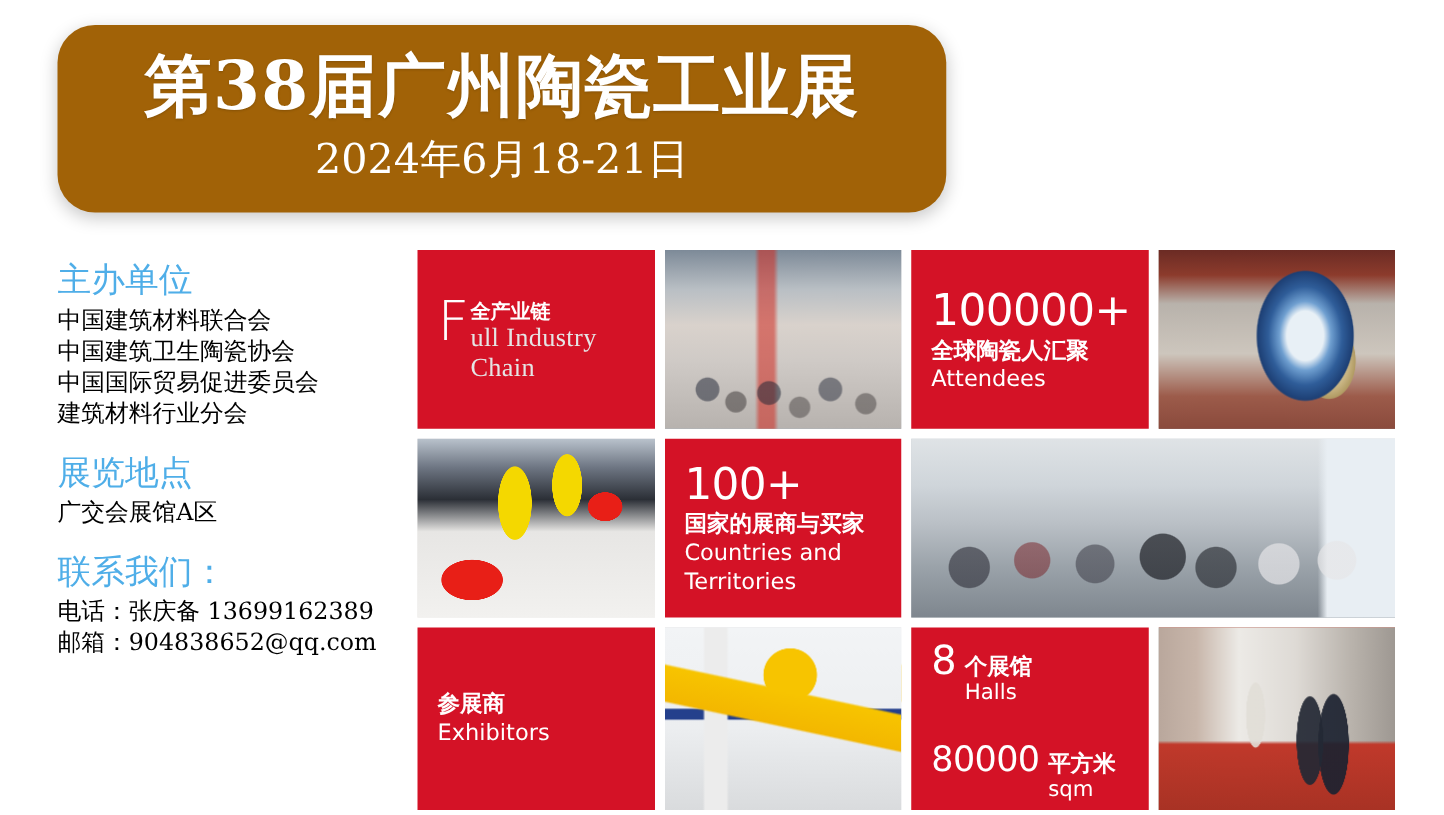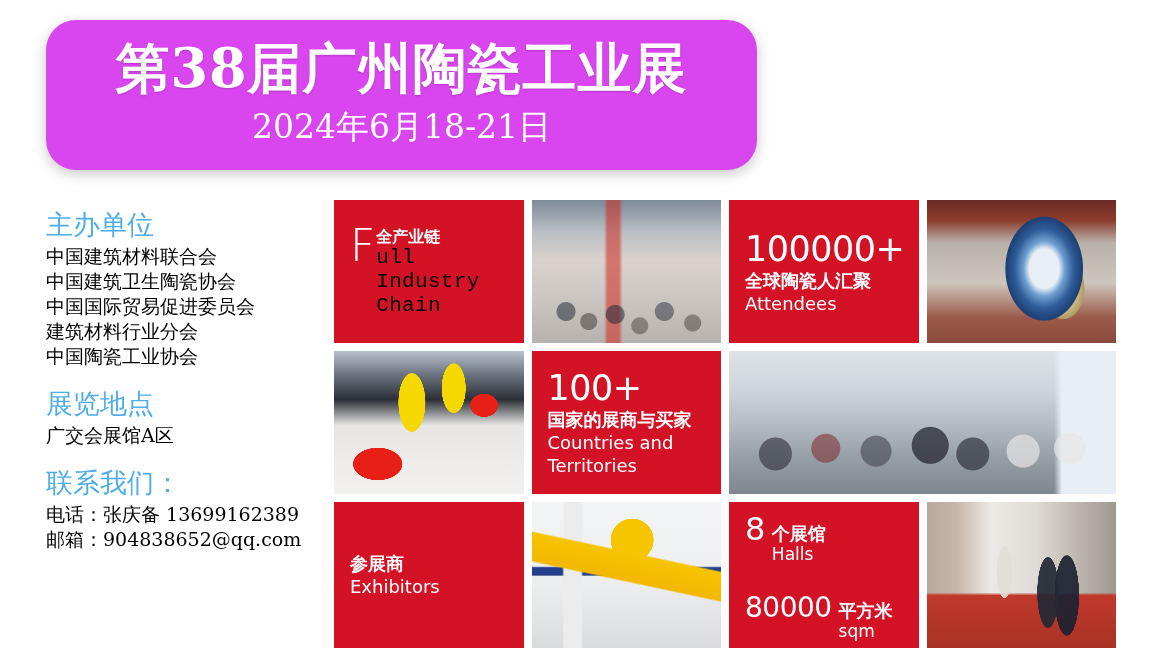--- a/index.html
+++ b/index.html
@@ -15,21 +15,21 @@
     font-family: "Liberation Sans", sans-serif;
   }
 
   
   #header-banner {
     position: absolute;
     left: 46px;
     top: 20px;
     width: 711px;
     height: 150px;
-    background: #d946ef;
+    background: #a16207;
     border-radius: 30px;
     box-shadow: 0 4px 14px rgba(0,0,0,0.22);
     text-align: center;
     box-sizing: border-box;
     padding-top: 16px;
   }
   #header-title {
     color: #ffffff;
     font-family: "DejaVu Serif", serif;
     font-weight: bold;
@@ -131,22 +131,22 @@
   }
   .fic-right { display: flex; flex-direction: column; padding-top: 2px; }
   .fic-cn {
     color: #ffffff;
     font-family: "DejaVu Sans", sans-serif;
     font-weight: bold;
     font-size: 16px;
     line-height: 18px;
   }
   .fic-en {
-    color: #000000;
-    font-family: Liberation Mono, monospace;
+    color: #e5e5e5;
+    font-family: Liberation Serif, serif;
     font-size: 21px;
     line-height: 24px;
     margin-top: 0;
     letter-spacing: 0.3px;
   }
 
   
   .inline-stat { display: flex; align-items: baseline; margin-bottom: 6px; }
   .inline-stat .stat-number { margin-right: 7px; }
   .inline-labels { display: flex; flex-direction: column; }
@@ -228,21 +228,20 @@
 </div>
 
 <div id="info-column">
 
   <div class="info-block">
     <div class="info-heading">主办单位</div>
     <div class="info-line">中国建筑材料联合会</div>
     <div class="info-line">中国建筑卫生陶瓷协会</div>
     <div class="info-line">中国国际贸易促进委员会</div>
     <div class="info-line">建筑材料行业分会</div>
-    <div class="info-line">中国陶瓷工业协会</div>
   </div>
 
   <div class="info-block">
     <div class="info-heading">展览地点</div>
     <div class="info-line">广交会展馆A区</div>
   </div>
 
   <div class="info-block" id="contact-block">
     <div class="info-heading">联系我们：</div>
     <div class="info-line">电话：张庆备  13699162389</div>

